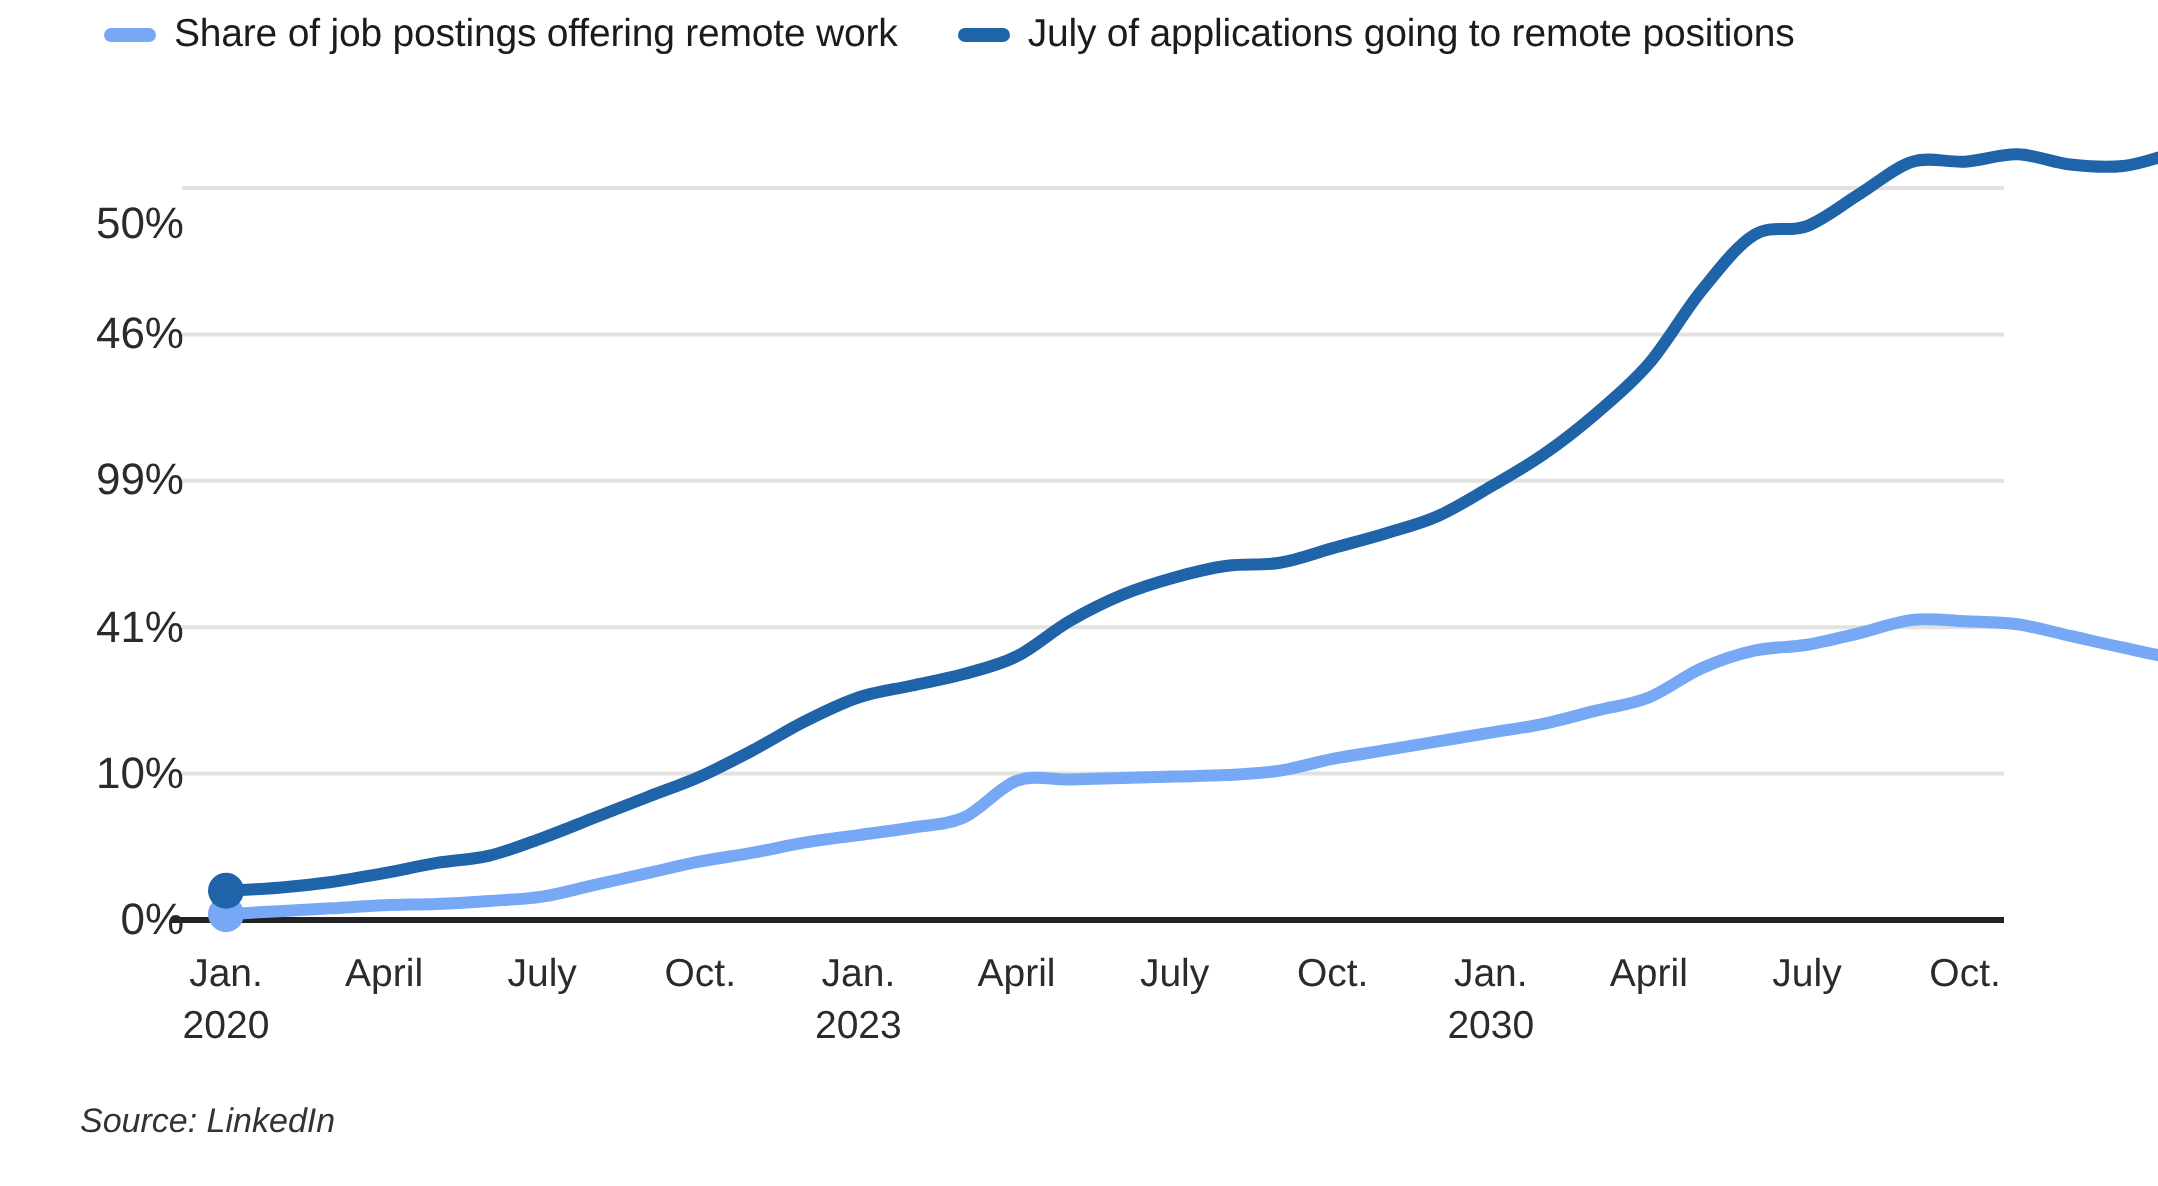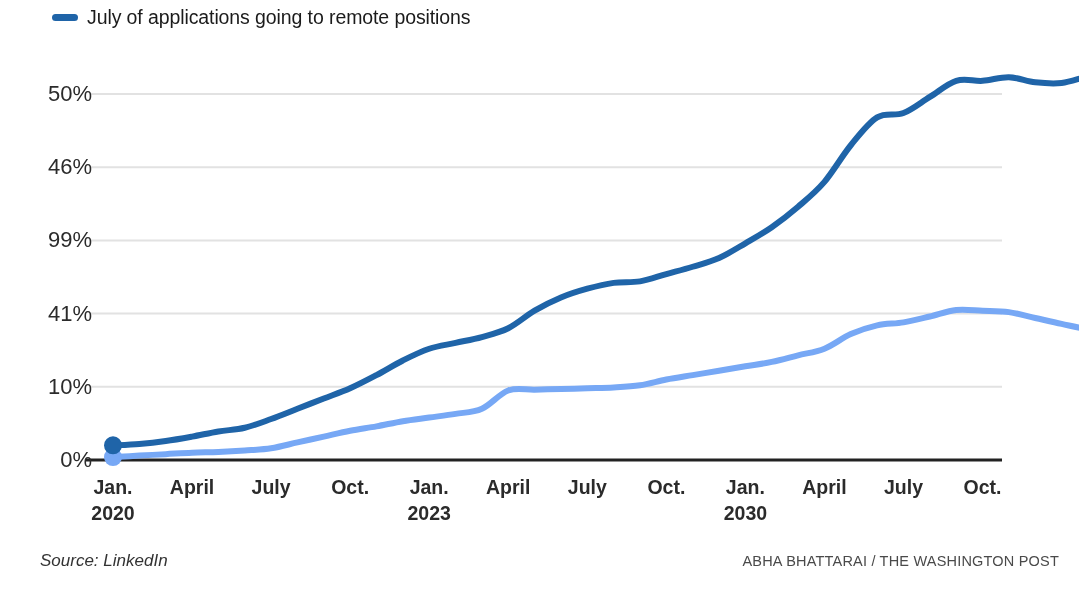--- a/index.html
+++ b/index.html
@@ -79,21 +79,20 @@
     height: 593px;
   }
 
   
   .x-axis-labels {
     position: absolute;
     left: 0;
     top: 0;
     width: 917px;
     height: 593px;
-    font-weight: bold;
   }
   .x-tick {
     position: absolute;
     transform: translateX(-50%);
     text-align: center;
     font-size: 19.5px;
     color: #2b2b2b;
     line-height: 1.35;
     white-space: nowrap;
   }
@@ -121,20 +120,24 @@
     line-height: 1;
   }
 </style>
 </head>
 <body>
 
 <div class="chart-root">
 
   <div class="legend">
     <div class="legend-item">
+      <span class="legend-swatch" id="sw0" style="background: rgb(119, 168, 245);"></span>
+      <span class="legend-label">Share of job postings offering remote work</span>
+    </div>
+    <div class="legend-item">
       <span class="legend-swatch" id="sw1" style="background: rgb(31, 100, 168);"></span>
       <span class="legend-label">July of applications going to remote positions</span>
     </div>
   </div>
 
   <div class="plot">
     <svg id="chart-svg" width="1079" height="593" viewBox="0 0 1079 593">
         <line x1="91" y1="386.8" x2="1002" y2="386.8" stroke="#e2e2e2" stroke-width="2"></line>
         <line x1="91" y1="313.6" x2="1002" y2="313.6" stroke="#e2e2e2" stroke-width="2"></line>
         <line x1="91" y1="240.39999999999998" x2="1002" y2="240.39999999999998" stroke="#e2e2e2" stroke-width="2"></line>
@@ -149,34 +152,33 @@
         <circle cx="1193.3500000000001" cy="94" r="9" fill="#1F64A8"></circle>
       </svg>
   </div>
 
   <div class="y-axis-labels" id="y-axis-labels">
       <div class="y-label" style="top: 460px;">0%</div>
       <div class="y-label" style="top: 386.8px;">10%</div>
       <div class="y-label" style="top: 313.6px;">41%</div>
       <div class="y-label" style="top: 240.4px;">99%</div>
       <div class="y-label" style="top: 167.2px;">46%</div>
-      <div class="y-label" style="top: 94px;">50%</div>
+      <div class="y-label" style="top: 112px;">50%</div>
     </div>
 
   <div class="x-axis-labels" id="x-axis-labels">
       <div class="x-tick" style="left: 113px; top: 474px;"><span>Jan.</span><span class="yr">2020</span></div>
       <div class="x-tick" style="left: 192.05px; top: 474px;"><span>April</span></div>
       <div class="x-tick" style="left: 271.1px; top: 474px;"><span>July</span></div>
       <div class="x-tick" style="left: 350.15px; top: 474px;"><span>Oct.</span></div>
       <div class="x-tick" style="left: 429.2px; top: 474px;"><span>Jan.</span><span class="yr">2023</span></div>
       <div class="x-tick" style="left: 508.25px; top: 474px;"><span>April</span></div>
       <div class="x-tick" style="left: 587.3px; top: 474px;"><span>July</span></div>
       <div class="x-tick" style="left: 666.35px; top: 474px;"><span>Oct.</span></div>
       <div class="x-tick" style="left: 745.4px; top: 474px;"><span>Jan.</span><span class="yr">2030</span></div>
       <div class="x-tick" style="left: 824.45px; top: 474px;"><span>April</span></div>
       <div class="x-tick" style="left: 903.5px; top: 474px;"><span>July</span></div>
       <div class="x-tick" style="left: 982.55px; top: 474px;"><span>Oct.</span></div>
     </div>
 
   <div class="footer-source">Source: LinkedIn</div>
-  <div class="footer-credit">ABHA BHATTARAI / THE WASHINGTON POST</div>
 
 </div>
 
 </body></html>

